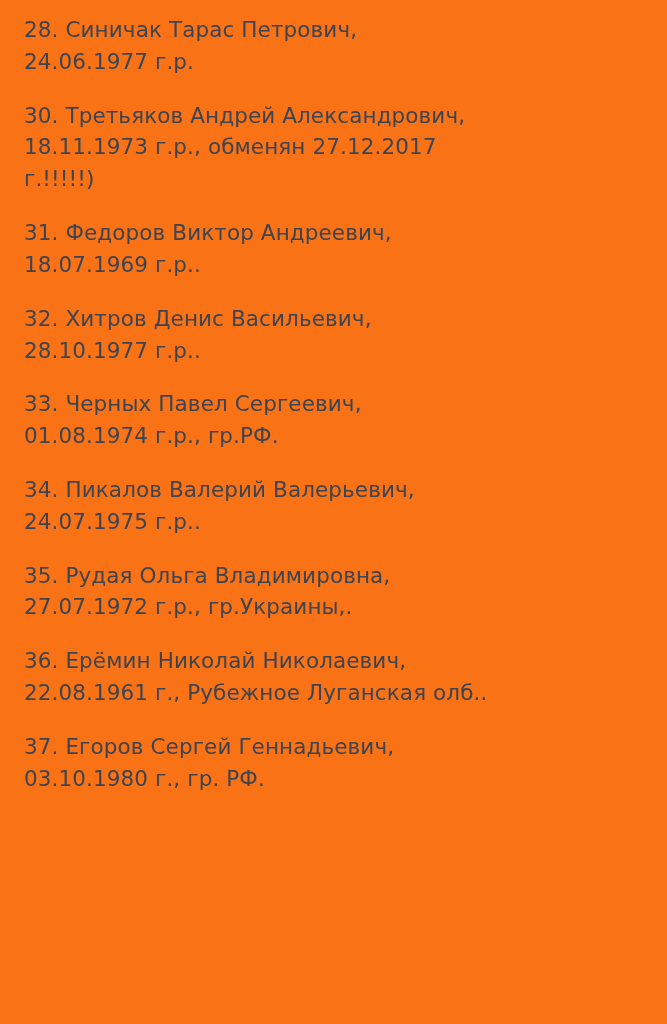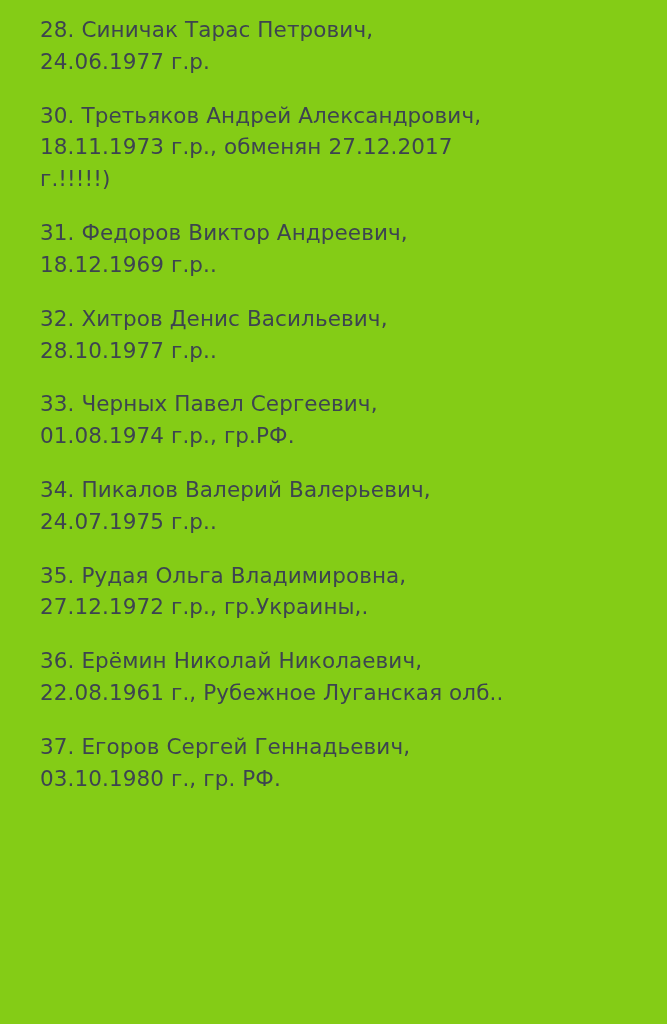--- a/index.html
+++ b/index.html
@@ -10,22 +10,22 @@
   body {
     width: 667px;
     height: 1024px;
     font-family: "DejaVu Sans", sans-serif;
     color: #3d4450;
   }
   .page {
     width: 667px;
     height: 1024px;
     box-sizing: border-box;
-    padding: 14px 30px 10px 40px;
-    background: #84cc16;
+    padding: 14px 30px 10px 24px;
+    background: #f97316;
     overflow: hidden;
   }
   .entry {
     margin: 0 0 22px 0;
     font-size: 21.5px;
     line-height: 1.48;
     font-weight: 400;
     letter-spacing: 0.1px;
     color: #3d4450;
     white-space: pre-wrap;
@@ -38,26 +38,26 @@
 </head>
 <body>
 
 <div class="page">
   <p class="entry">28. Синичак Тарас Петрович,
 24.06.1977 г.р.</p>
   <p class="entry">30. Третьяков Андрей Александрович,
 18.11.1973 г.р., обменян 27.12.2017
 г.!!!!!)</p>
   <p class="entry">31. Федоров Виктор Андреевич,
-18.12.1969 г.р..</p>
+18.07.1969 г.р..</p>
   <p class="entry">32. Хитров Денис Васильевич,
 28.10.1977 г.р..</p>
   <p class="entry">33. Черных Павел Сергеевич,
 01.08.1974 г.р., гр.РФ.</p>
   <p class="entry">34. Пикалов Валерий Валерьевич,
 24.07.1975 г.р..</p>
   <p class="entry">35. Рудая Ольга Владимировна,
-27.12.1972 г.р., гр.Украины,.</p>
+27.07.1972 г.р., гр.Украины,.</p>
   <p class="entry">36. Ерёмин Николай Николаевич,
 22.08.1961 г., Рубежное Луганская олб..</p>
   <p class="entry">37. Егоров Сергей Геннадьевич,
 03.10.1980 г., гр. РФ.</p>
 </div>
 
 </body></html>

